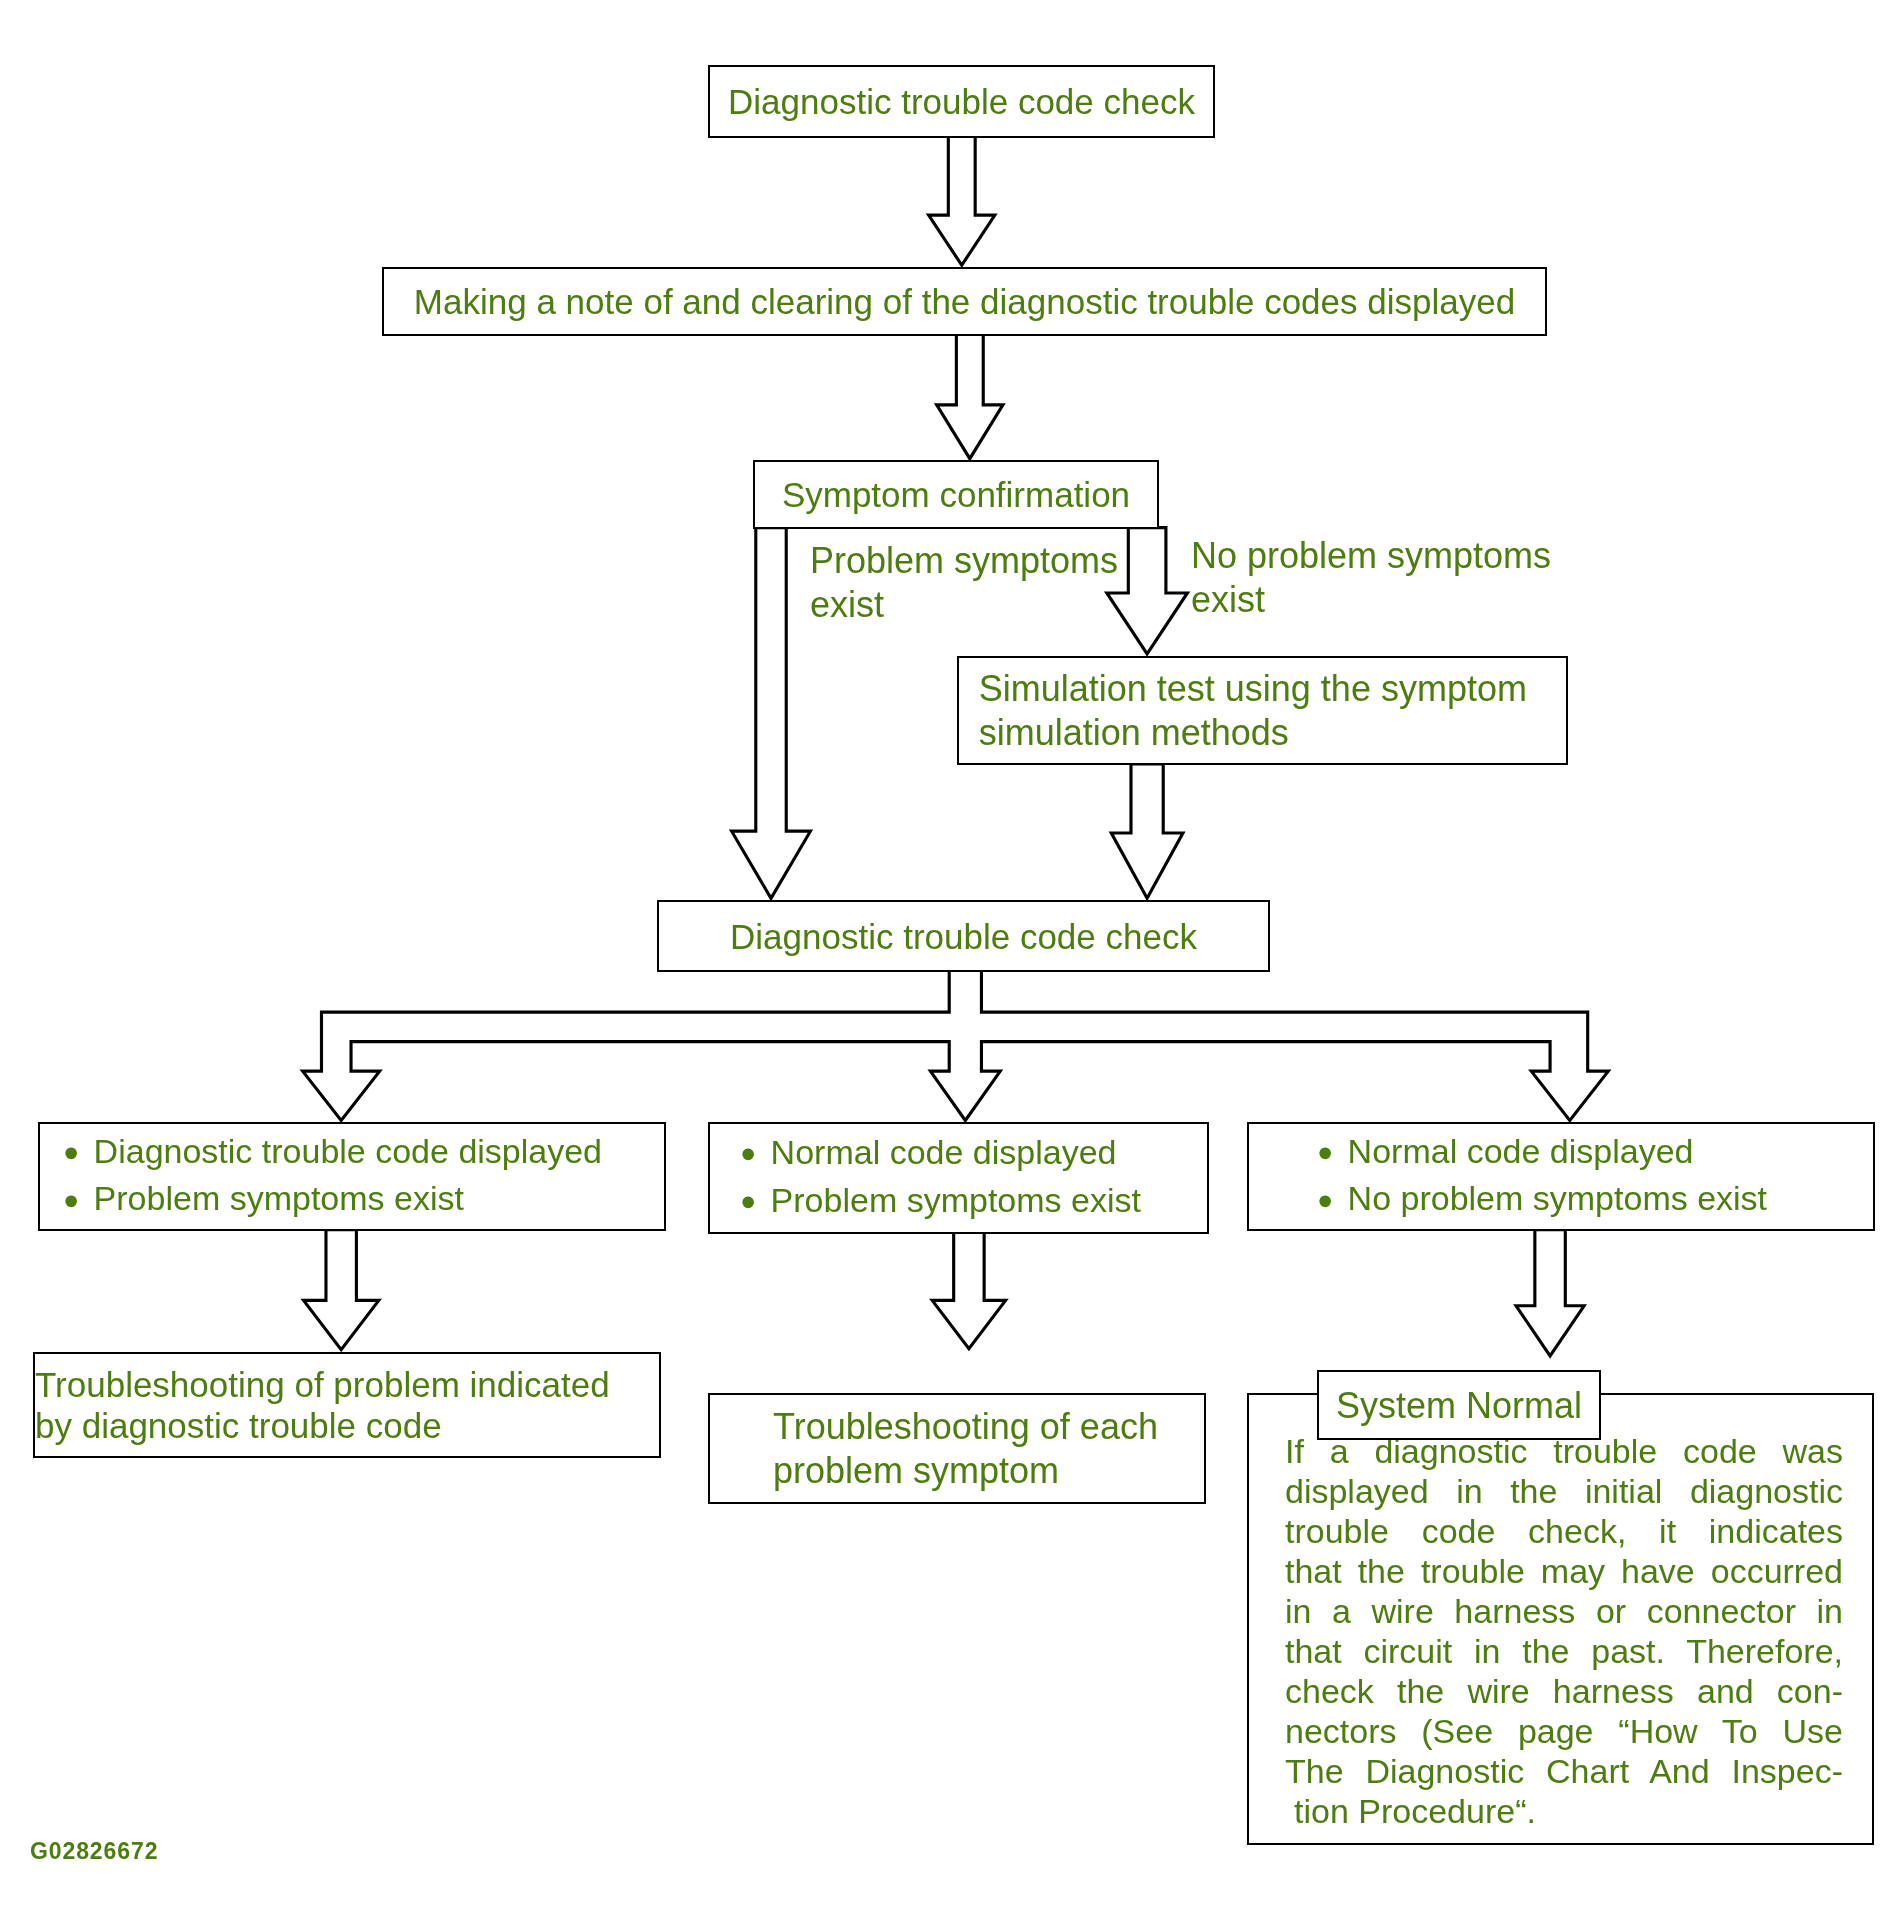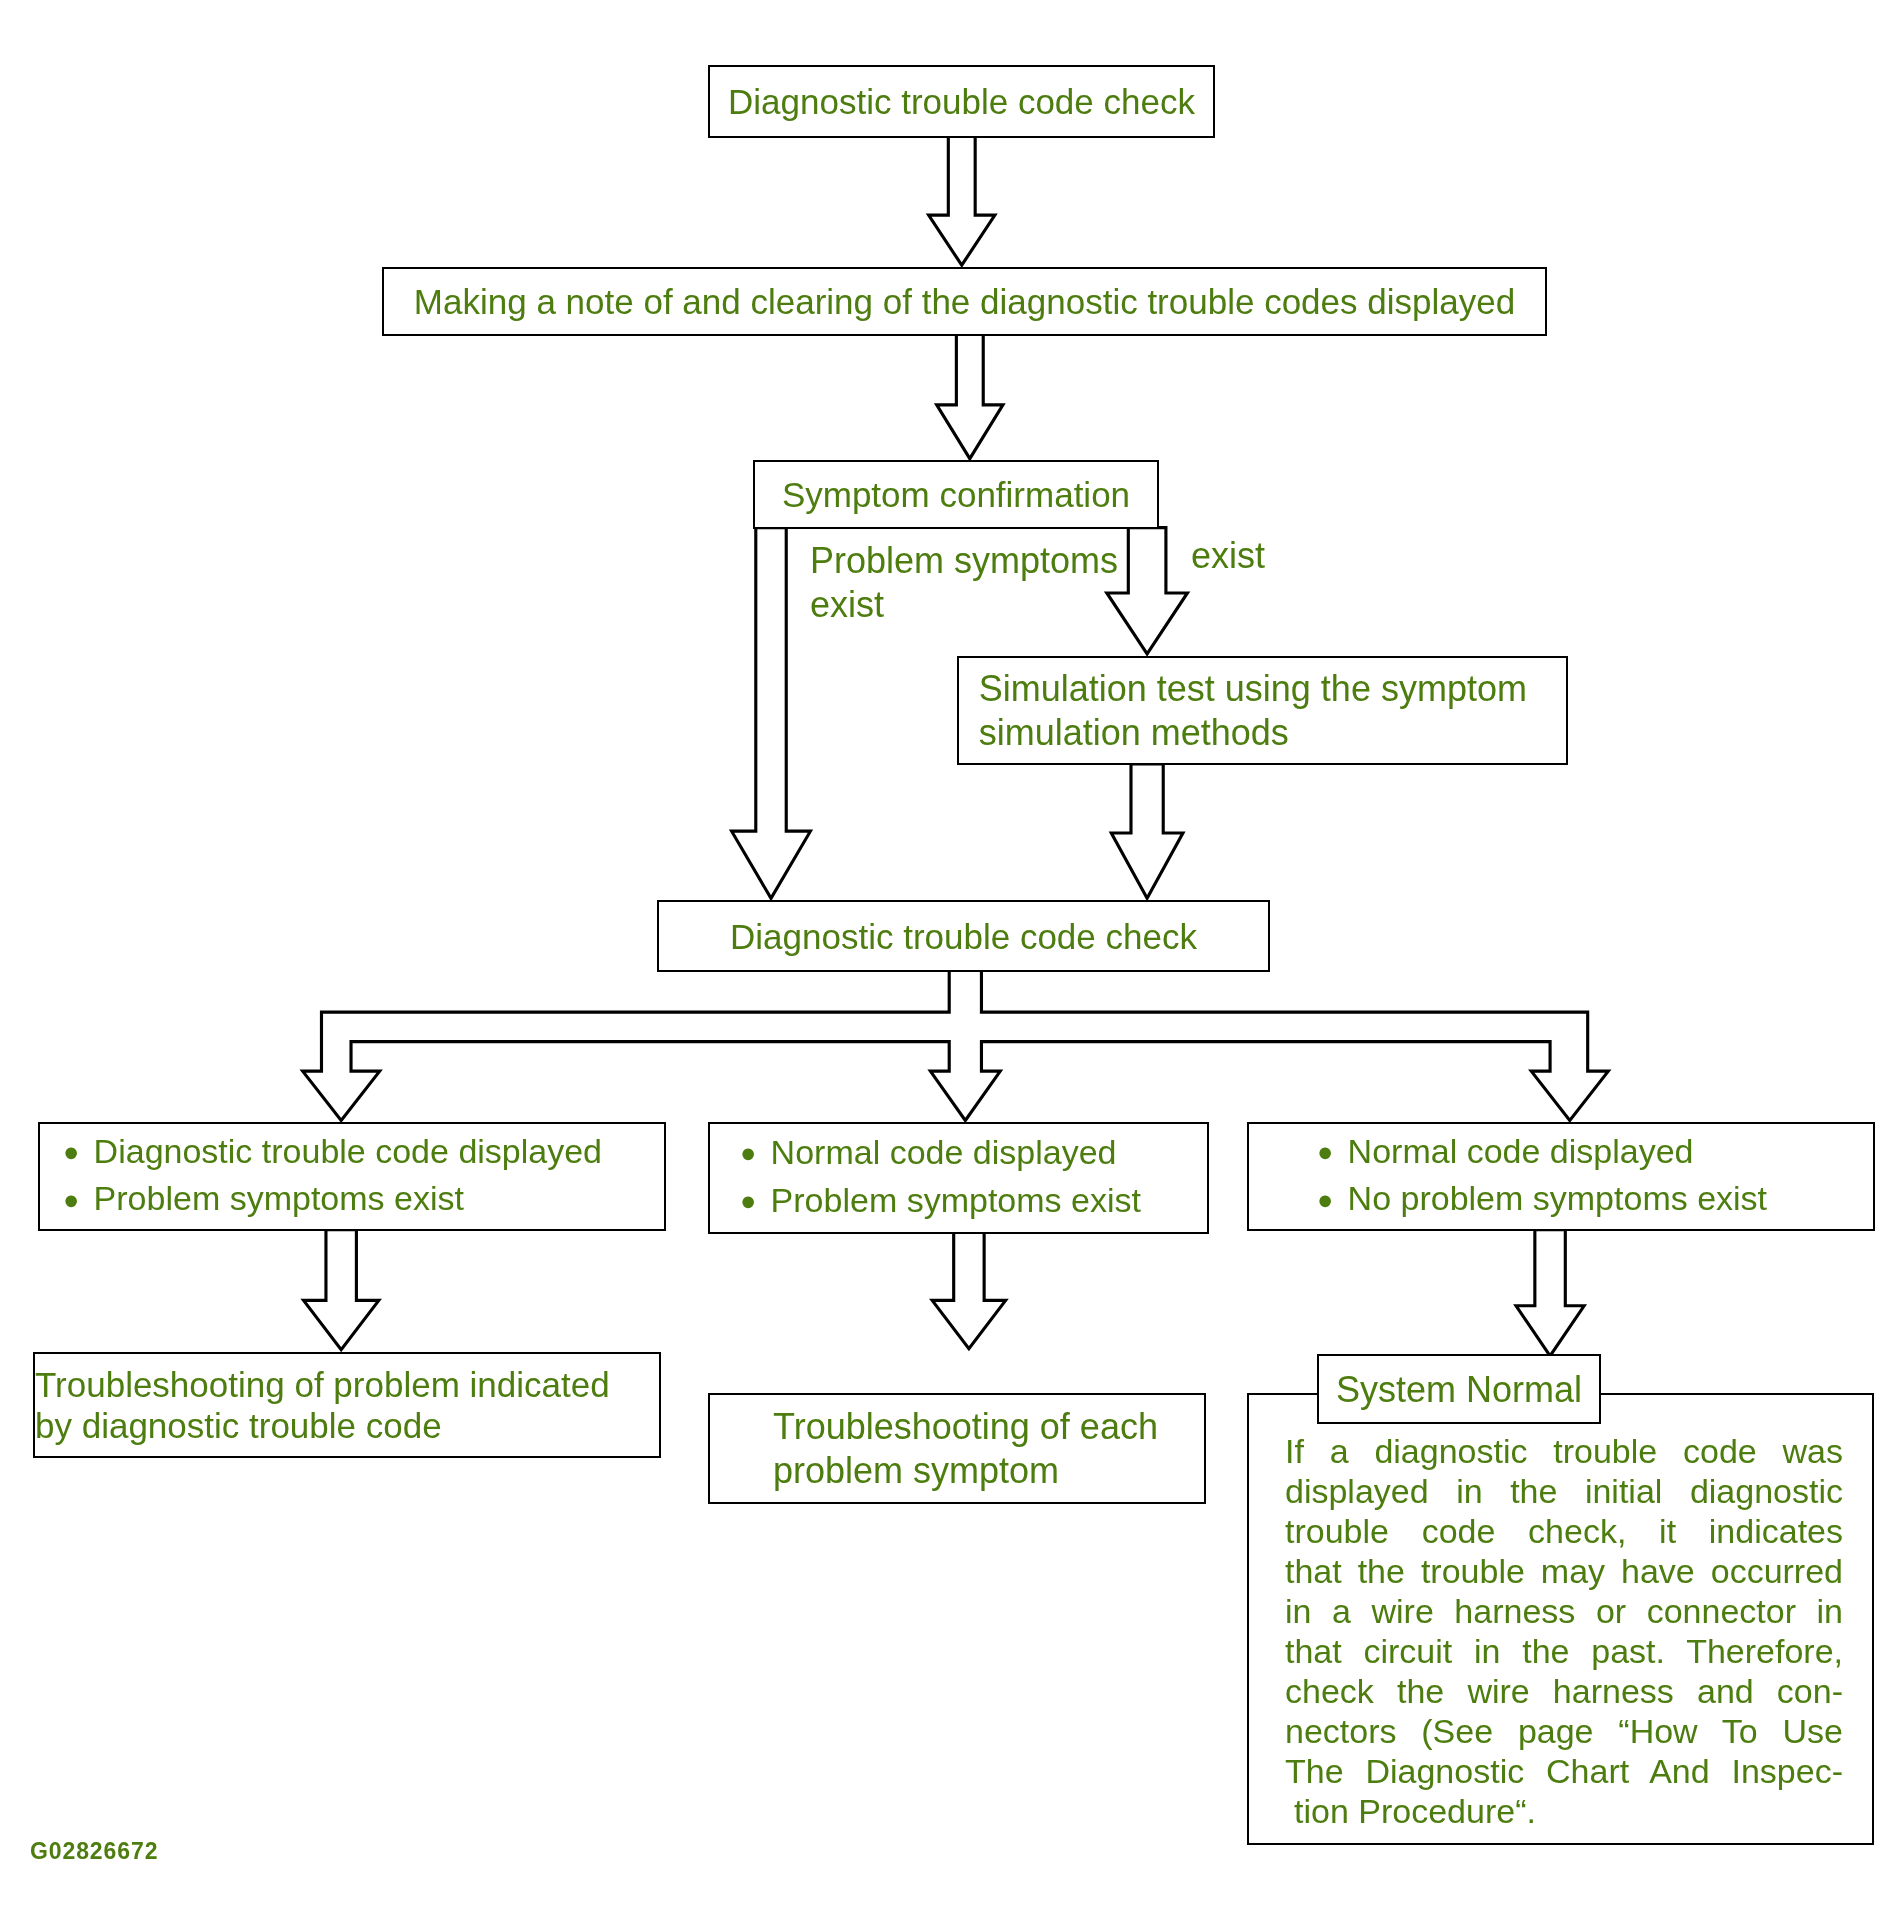--- a/index.html
+++ b/index.html
@@ -23,21 +23,21 @@
     white-space:nowrap;
   }
   .center{display:flex;align-items:center;justify-content:center;text-align:center;}
   .bullets{display:flex;flex-direction:column;justify-content:center;gap:3.6px;}
   .bullet-line{display:flex;align-items:baseline;font-size:34px;}
   .bullet{font-size:27px;margin-right:14.3px;position:relative;top:-1.8px;}
   .twoline{display:flex;flex-direction:column;justify-content:center;}
   .edge-label{
     position:absolute;z-index:2;font-size:36px;line-height:44px;white-space:nowrap;
   }
-  .sn-box{z-index:3;}
+  .sn-box{z-index:3;margin-top:16px;}
   .note-box{z-index:1;}
   .note-par{
     position:absolute;left:36px;top:36px;right:29px;
     font-size:34px;line-height:40px;
   }
   .jline{text-align:justify;text-align-last:justify;white-space:normal;}
   .jline.last{text-align-last:left;padding-left:9px;}
   .figure-code{
     position:absolute;left:30px;top:1838px;z-index:1;
     font-size:23px;font-weight:bold;letter-spacing:0.9px;
@@ -75,20 +75,21 @@
   <div class="box center" style="left:753px;top:460px;width:406px;height:69px;">
     <span>Symptom confirmation</span>
   </div>
 
   <div class="edge-label" style="left:810px;top:539px;">
     <div>Problem symptoms</div>
     <div>exist</div>
   </div>
 
   <div class="edge-label" style="left:1191px;top:534px;">
+    <div>No problem symptoms</div>
     <div>exist</div>
   </div>
 
   <div class="box twoline" style="left:957px;top:656px;width:611px;height:109px;padding-left:19.7px;font-size:36px;line-height:44px;">
     <div>Simulation test using the symptom</div>
     <div>simulation methods</div>
   </div>
 
   <div class="box center" style="left:657px;top:900px;width:613px;height:72px;">
     <span>Diagnostic trouble code check</span>

